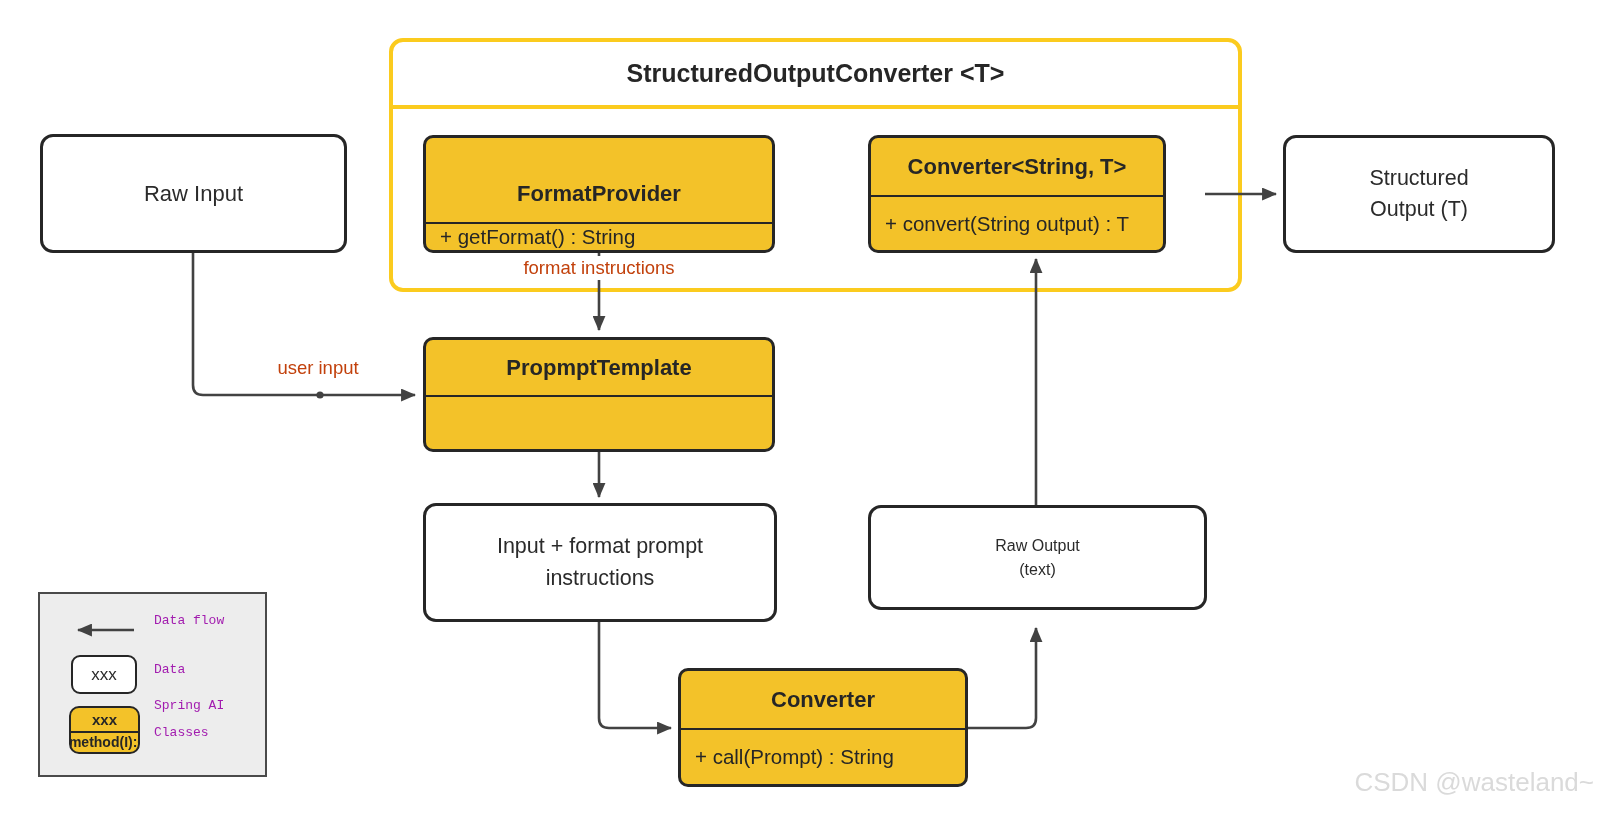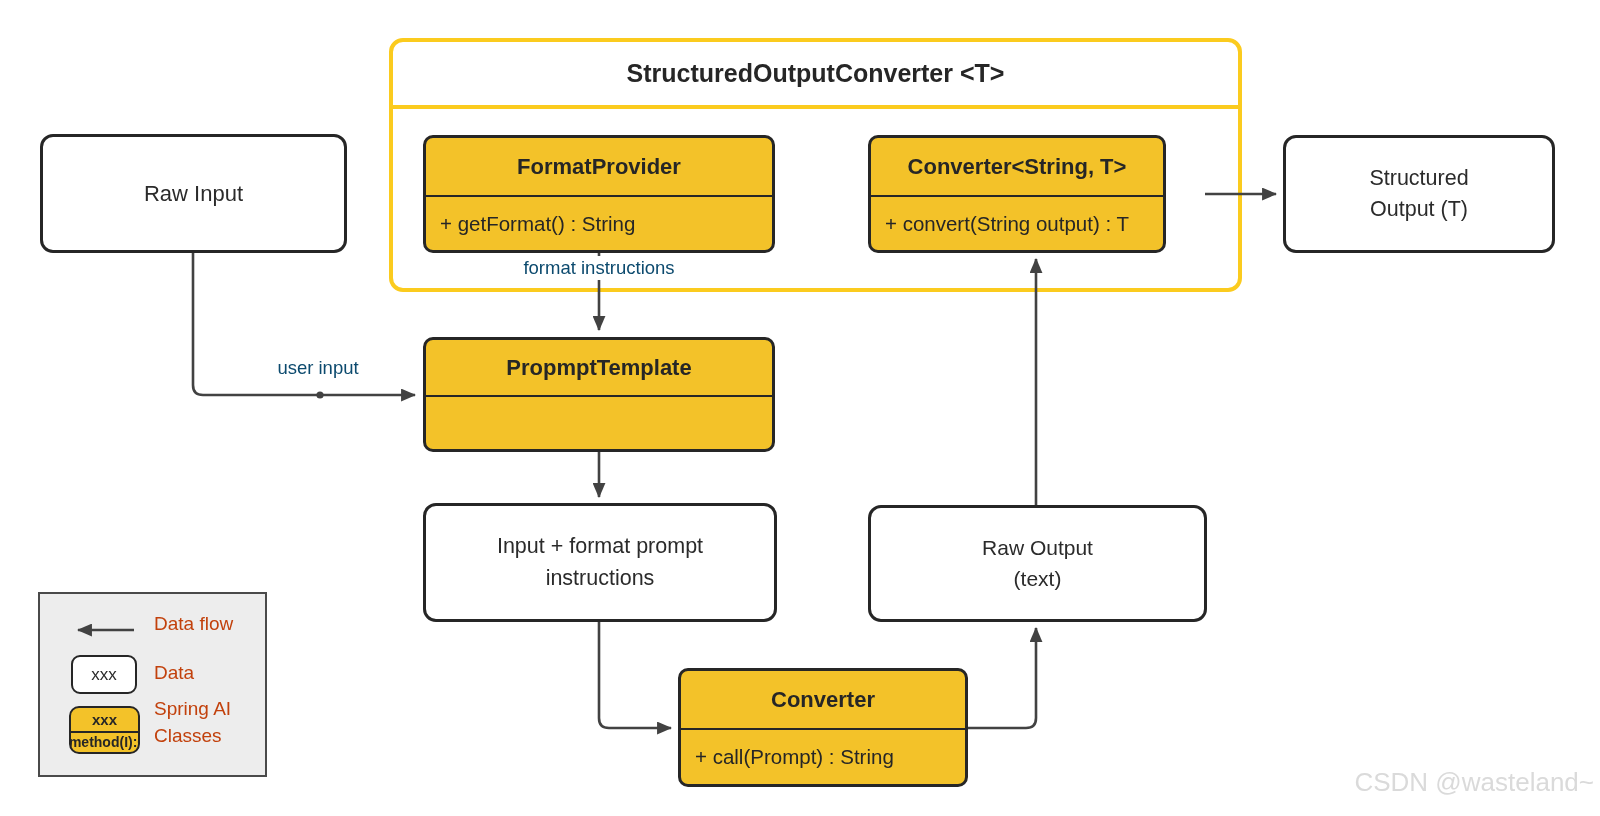--- a/index.html
+++ b/index.html
@@ -63,39 +63,39 @@
     box-sizing: border-box;
     display: flex; flex-direction: column; align-items: center; justify-content: center;
     font-size: 22px; line-height: 1.45; text-align: center;
     color: #2b2b2b;
   }
 
   
   .edge-label {
     background: #ffffff;
     font-size: 18.5px;
-    color: #0c4a6e;
+    color: #c2410c;
     padding: 1px 6px;
     white-space: nowrap;
     transform: translateX(-50%);
   }
 
   
   .legend {
     position: absolute;
     left: 38px; top: 592px;
     width: 229px; height: 185px;
     background: #EDEDED;
     border: 2px solid #4a4a4a;
     box-sizing: border-box;
     z-index: 1;
   }
   .legend-label {
     position: absolute;
-    font-size: 19px; color: #c2410c; white-space: nowrap; z-index: 3;
+    font-size: 13px; color: #a21caf; white-space: nowrap; z-index: 3; font-family: Liberation Mono, monospace;
   }
   .legend-sample-data {
     position: absolute;
     left: 31px; top: 61px; width: 66px; height: 39px;
     background: #ffffff; border: 2.5px solid #262626; border-radius: 9px;
     box-sizing: border-box;
     display: flex; align-items: center; justify-content: center;
     font-size: 17px; color: #2b2b2b; z-index: 3;
   }
   .legend-sample-spring {
@@ -144,21 +144,21 @@
       <path d="M599,622 L599,718 Q599,728 609,728 L671,728" marker-end="url(#arrow)"></path>
       <path d="M968,728 L1026,728 Q1036,728 1036,718 L1036,628" marker-end="url(#arrow)"></path>
       <path d="M1036,505 L1036,259" marker-end="url(#arrow)"></path>
       <path d="M1205,194 L1276,194" marker-end="url(#arrow)"></path>
       <path d="M134,630 L78,630" marker-end="url(#arrow)"></path>
     </g>
     <circle cx="320" cy="395" r="3.6" fill="#424242"></circle>
   </svg>
 
   <div class="node cls" style="left:423px; top:135px; width:352px; height:118px;">
-    <div class="cls-head" style="height:57px;">FormatProvider</div>
+    <div class="cls-head" style="height:57px;margin-top:27px;">FormatProvider</div>
     <div class="cls-body">+ getFormat() : String</div>
   </div>
 
   <div class="node cls" style="left:868px; top:135px; width:298px; height:118px;">
     <div class="cls-head" style="height:57px;">Converter&lt;String, T&gt;</div>
     <div class="cls-body">+ convert(String output) : T</div>
   </div>
 
   <div class="node cls" style="left:423px; top:337px; width:352px; height:115px;">
     <div class="cls-head" style="height:55px;">PropmptTemplate</div>
@@ -177,21 +177,21 @@
   <div class="node data-box" style="left:1283px; top:135px; width:272px; height:118px; font-size:21.5px;">
     <span>Structured</span>
     <span>Output (T)</span>
   </div>
 
   <div class="node data-box" style="left:423px; top:503px; width:354px; height:119px; font-size:21.5px;">
     <span>Input + format prompt</span>
     <span>instructions</span>
   </div>
 
-  <div class="node data-box" style="left:868px; top:505px; width:339px; height:117px; font-size:21px;">
+  <div class="node data-box" style="left:868px; top:505px; width:339px; height:105px; font-size:16px;">
     <span>Raw Output</span>
     <span>(text)</span>
   </div>
 
   <div class="edge-label" style="left:599px; top:256px;">format instructions</div>
   <div class="edge-label" style="left:318px; top:356px;">user input</div>
 
   <div class="legend">
     <div class="legend-label" style="left:114px; top:19px;">Data flow</div>
 

